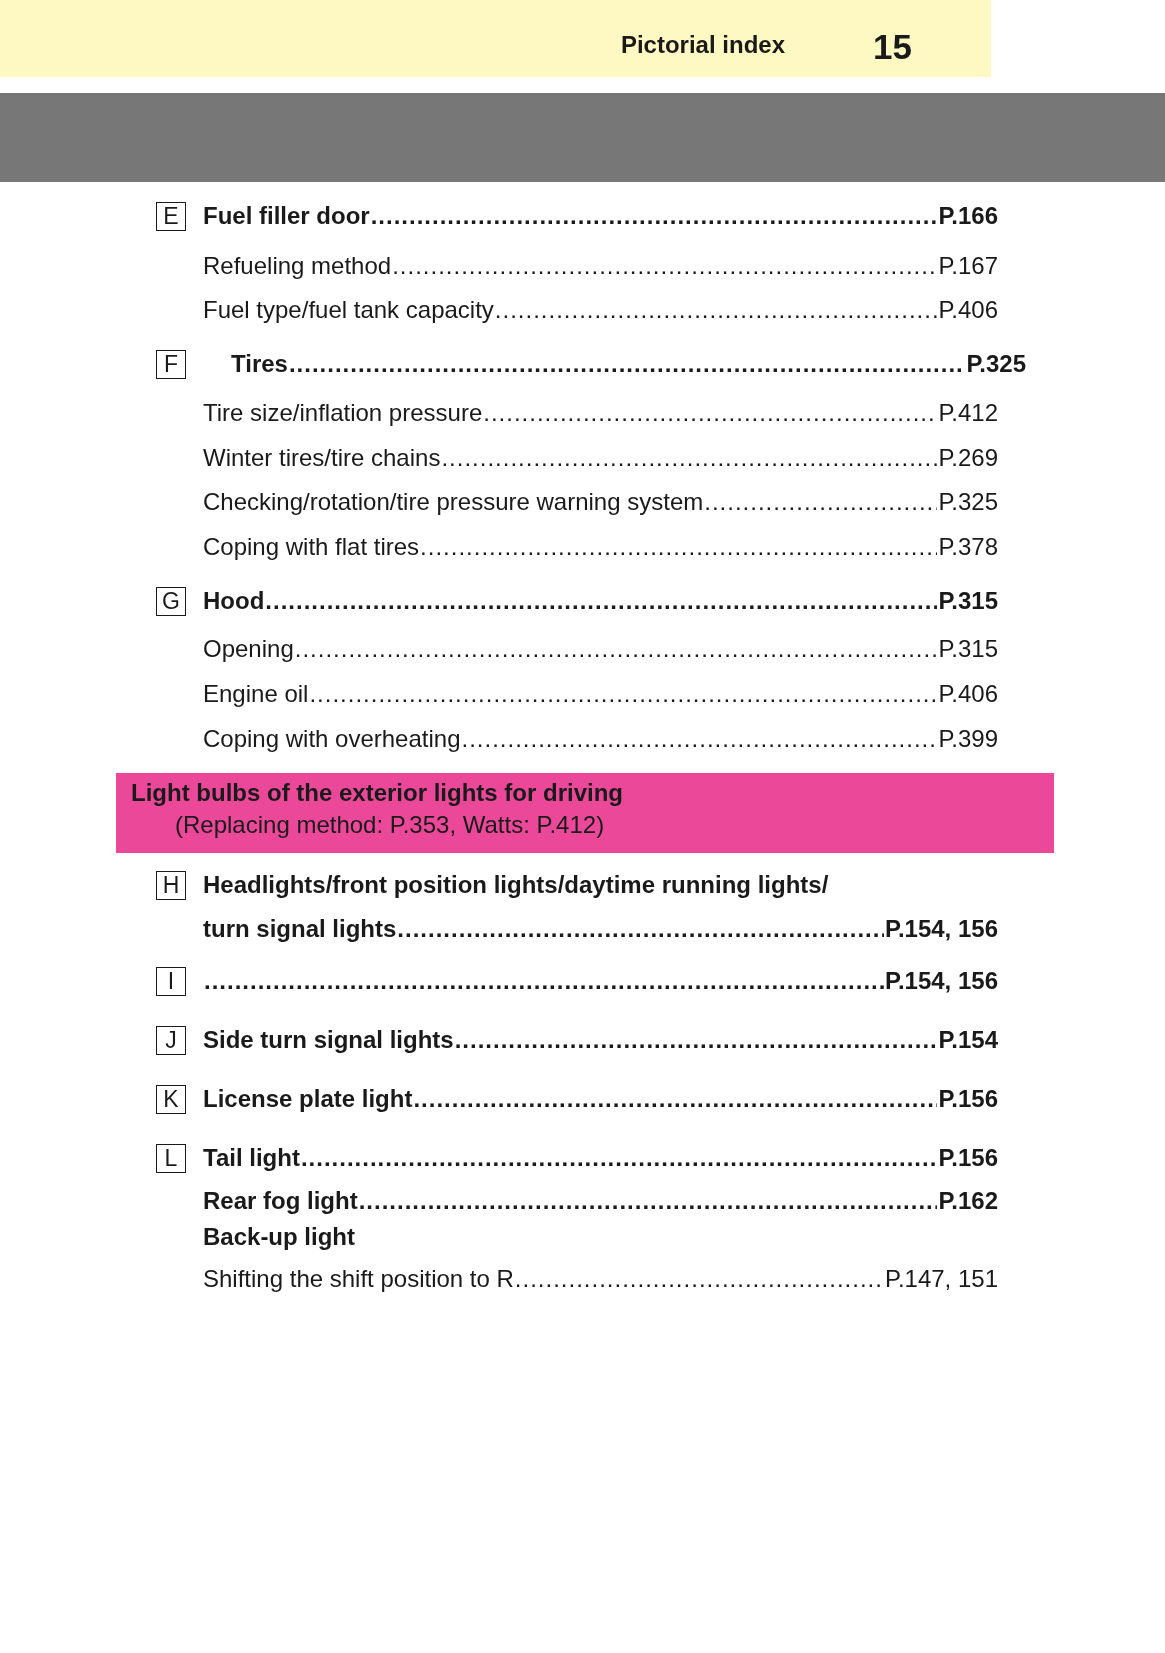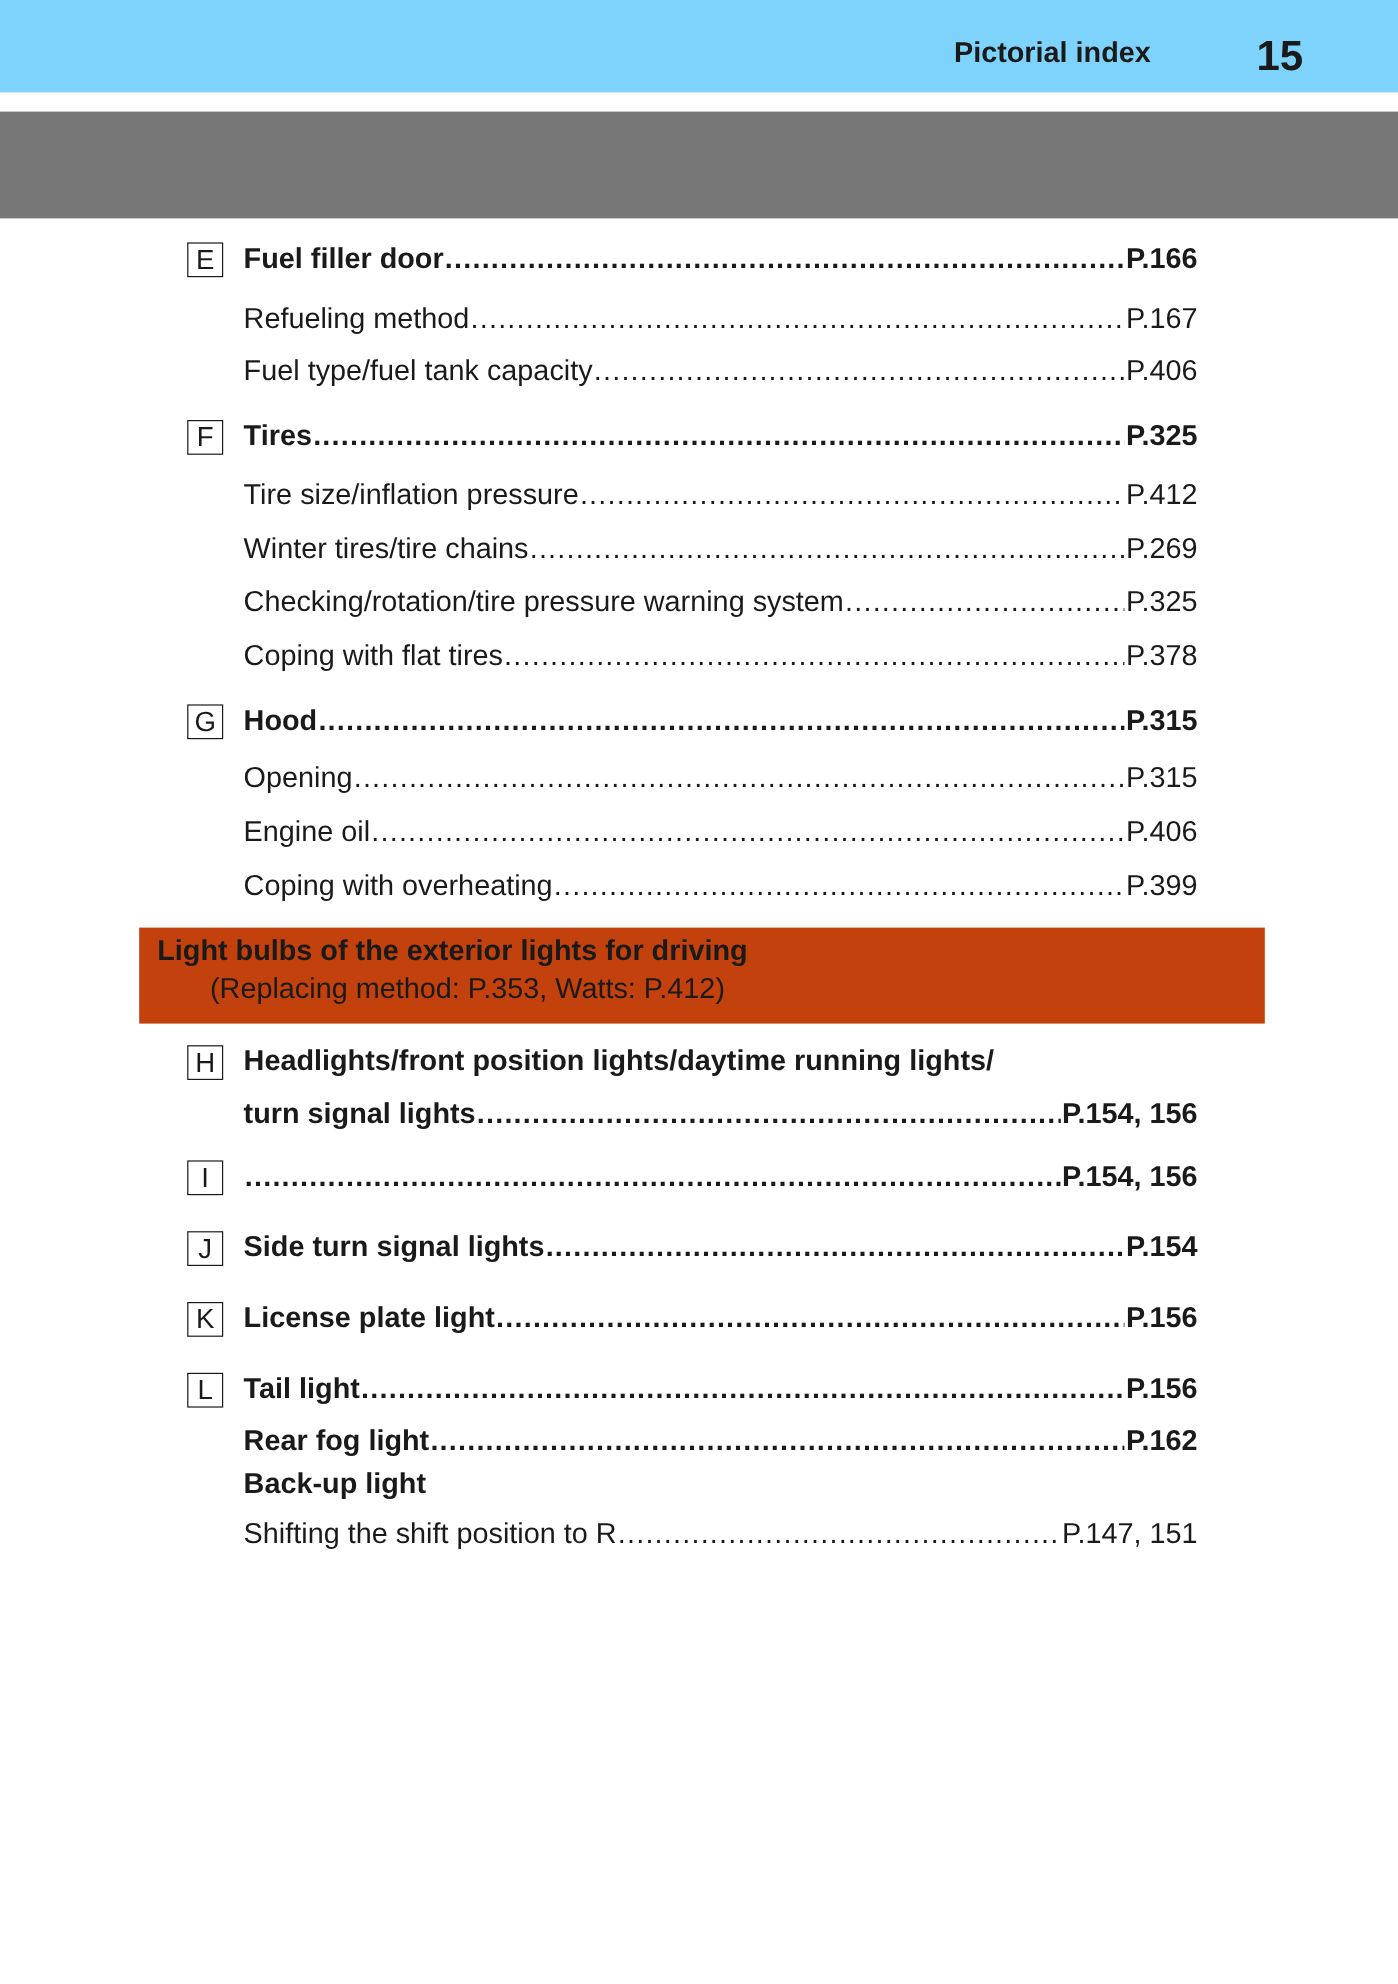--- a/index.html
+++ b/index.html
@@ -1,22 +1,22 @@
 <!DOCTYPE html>
 <html><head>
 <meta charset="utf-8">
 <style>
   html, body { margin: 0; padding: 0; background: #ffffff; }
   body {
     width: 1165px; height: 1653px; position: relative; overflow: hidden;
     font-family: "Liberation Sans", sans-serif; color: #1a1a1a;
   }
   .header-bar {
-    position: absolute; left: 0; top: 0; width: 1165px; height: 77px;
-    background: #7dd3fc;
+    position: absolute; left: 0; top: 0; width: 991px; height: 77px;
+    background: #fef9c3;
   }
   .header-title {
     position: absolute; right: 206px; top: 31px;
     font-size: 24px; font-weight: bold; color: #1a1a1a;
   }
   .header-page {
     position: absolute; right: 79px; top: 27px;
     font-size: 35px; font-weight: bold; color: #1a1a1a;
   }
   .dark-band {
@@ -41,21 +41,21 @@
   .row .page { flex: 0 0 auto; }
   .row.noleader .leader::before { content: ""; }
   .letter-box {
     position: absolute; left: 156px; width: 30px; height: 29px;
     border: 1.5px solid #1a1a1a; box-sizing: border-box;
     font-size: 23px; line-height: 27px; text-align: center;
     font-weight: normal; color: #1a1a1a; background: #fff;
   }
   .section-box {
     position: absolute; left: 116px; top: 773px; width: 938px; height: 80px;
-    background: #c2410c;
+    background: #ec4899;
   }
   .section-title {
     position: absolute; left: 15px; top: 6px;
     font-size: 24px; font-weight: bold; color: #1a1a1a;
   }
   .section-sub {
     position: absolute; left: 15px; top: 38px;
     font-size: 24px; color: #1a1a1a; margin-left: 44px;
   }
 </style>
@@ -81,21 +81,21 @@
     <span class="leader"></span>
     <span class="page">P.167</span>
   </div>
   <div class="row" style="top:295px;">
     <span class="label">Fuel type/fuel tank capacity</span>
     <span class="leader"></span>
     <span class="page">P.406</span>
   </div>
 
   <div class="letter-box" style="top:350px;">F</div>
-  <div class="row bold" style="top:349px;">
+  <div class="row bold" style="top:349px;margin-left:28px;">
     <span class="label">Tires</span>
     <span class="leader"></span>
     <span class="page">P.325</span>
   </div>
   <div class="row" style="top:398px;">
     <span class="label">Tire size/inflation pressure</span>
     <span class="leader"></span>
     <span class="page">P.412</span>
   </div>
   <div class="row" style="top:443px;">

